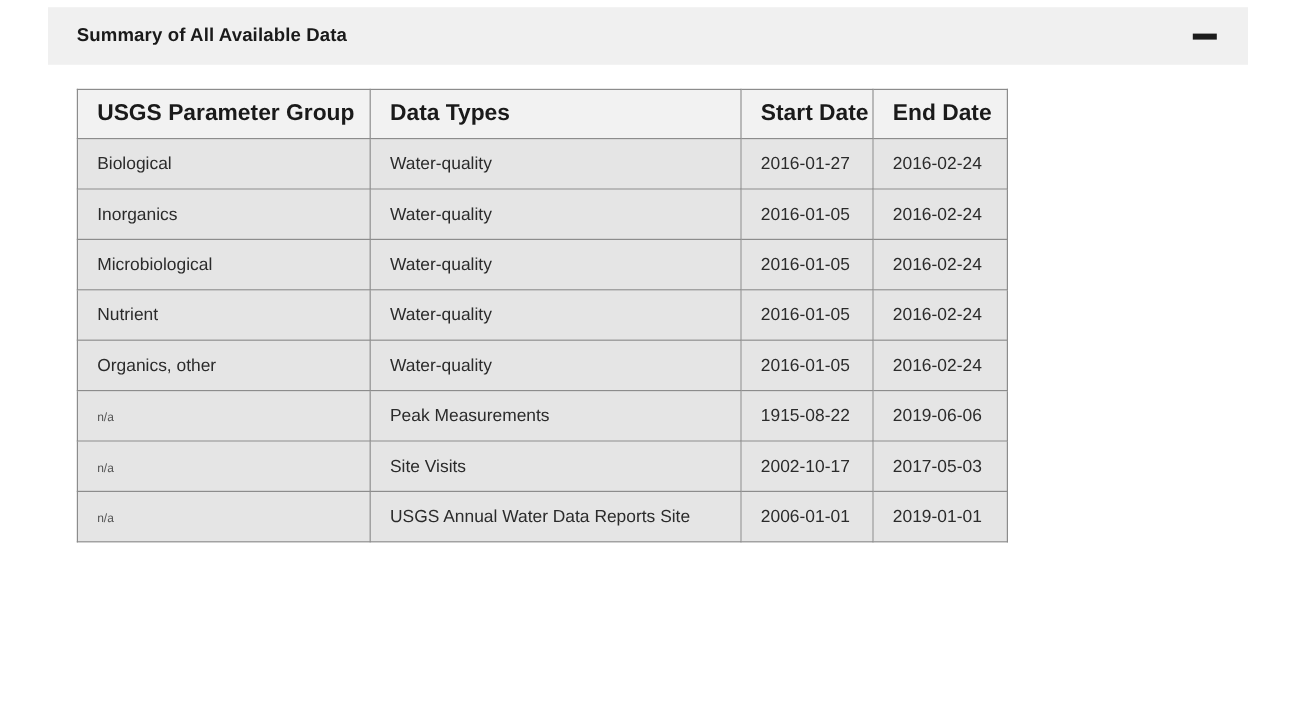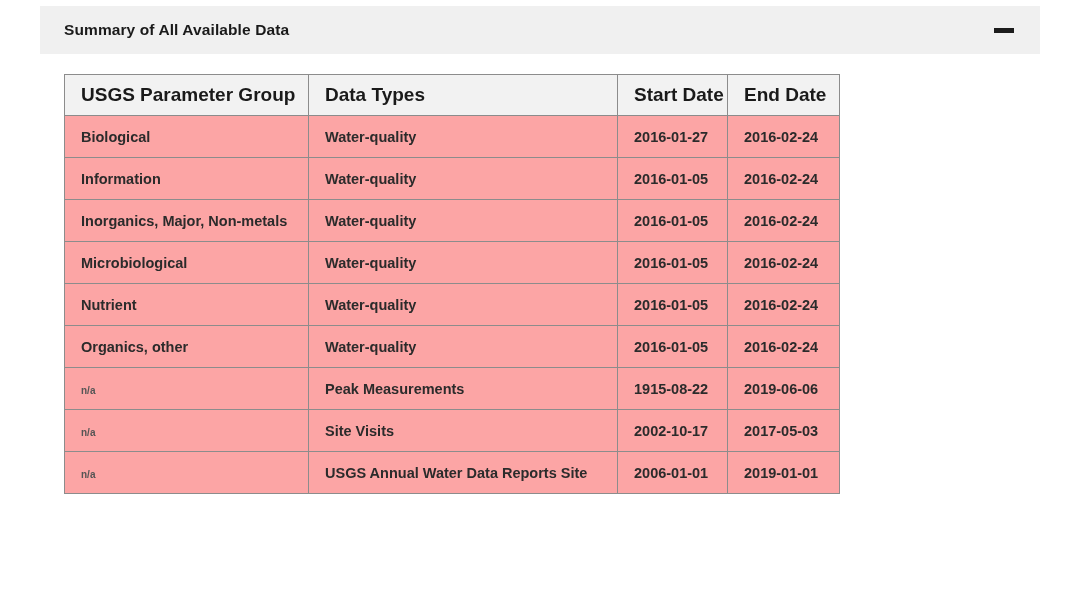--- a/index.html
+++ b/index.html
@@ -94,23 +94,23 @@
     white-space: nowrap;
   }
   table.summary-table thead th {
     background: #f2f2f2;
     font-weight: bold;
     font-size: 19px;
     color: #1a1a1a;
     height: 41px;
   }
   table.summary-table tbody td {
-    background: #fca5a5;
+    background: #e5e5e5;
     color: #2b2b2b;
-    font-weight: bold;
+    font-weight: normal;
   }
   td.date-cell {
     text-align: center;
     padding: 0 8px;
   }
   th.date-head {
     text-align: center;
     padding: 0 8px;
   }
   
@@ -152,27 +152,21 @@
         </tr>
       </thead>
       <tbody id="table-body">
           <tr>
             <td>Biological</td>
             <td>Water-quality</td>
             <td class="date-cell">2016-01-27</td>
             <td class="date-cell">2016-02-24</td>
           </tr>
           <tr>
-            <td>Information</td>
-            <td>Water-quality</td>
-            <td class="date-cell">2016-01-05</td>
-            <td class="date-cell">2016-02-24</td>
-          </tr>
-          <tr>
-            <td>Inorganics, Major, Non-metals</td>
+            <td>Inorganics</td>
             <td>Water-quality</td>
             <td class="date-cell">2016-01-05</td>
             <td class="date-cell">2016-02-24</td>
           </tr>
           <tr>
             <td>Microbiological</td>
             <td>Water-quality</td>
             <td class="date-cell">2016-01-05</td>
             <td class="date-cell">2016-02-24</td>
           </tr>

